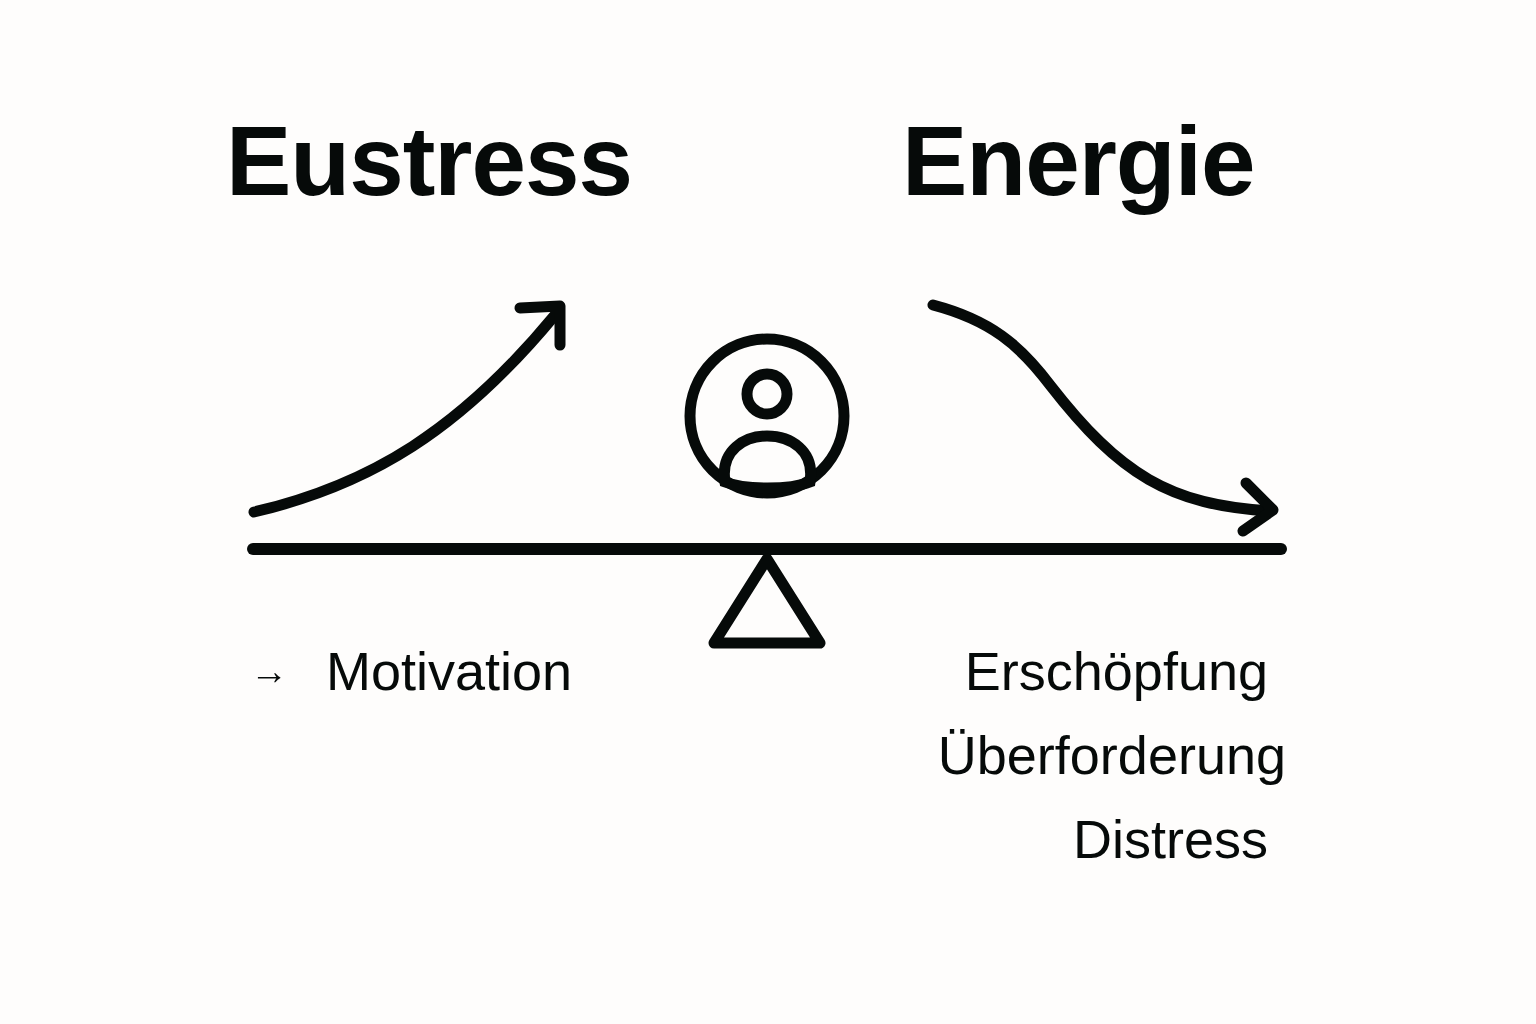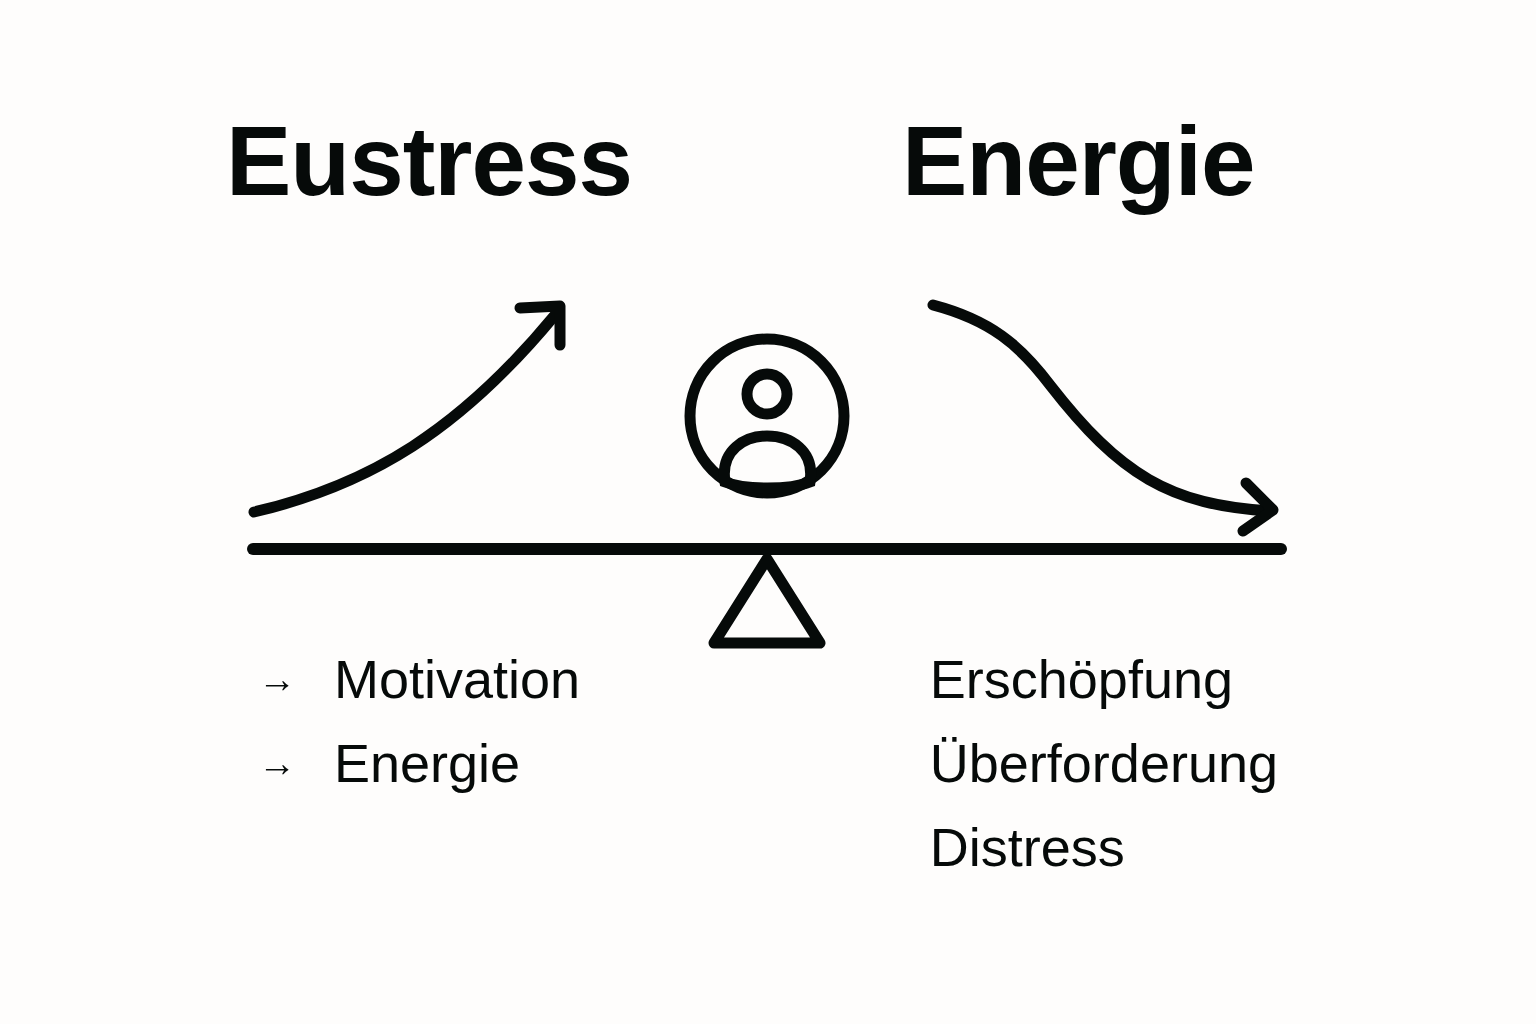--- a/index.html
+++ b/index.html
@@ -33,41 +33,42 @@
     svg.diagram {
       position: absolute;
       left: 0;
       top: 0;
       width: 1536px;
       height: 1024px;
     }
 
     .list {
       position: absolute;
-      margin: 16px;
+      margin: 8px;
       padding: 0;
       list-style: none;
     }
     .list li {
       height: 84px;
       font-size: 54px;
       line-height: 54px;
       color: #060a09;
       white-space: nowrap;
     }
     .list-left { left: 242px; top: 636px; }
     .list-left .arrow {
       display: inline-block;
       width: 76px;
       font-size: 38px;
       vertical-align: 6px;
     }
     .list-right {
       right: 246px;
       top: 636px;
+      text-align: right;
     }
   </style>
 </head>
 <body>
 
 <div class="canvas">
 
   <h1 class="title title-eustress">Eustress</h1>
   <h1 class="title title-distress">Energie</h1>
 
@@ -91,23 +92,20 @@
 
     <line x1="253" y1="549" x2="1281" y2="549" stroke="#060a09" stroke-width="12" stroke-linecap="round"></line>
 
     <path d="M767 559 L 820 643 L 714 643 Z" fill="none" stroke="#060a09" stroke-width="11" stroke-linejoin="round"></path>
   </svg>
 
   <ul class="list list-left">
     <li>
       <span class="arrow">→</span><span>Motivation</span>
     </li>
-    <li>
-      <span class="arrow">→</span><span>Energie</span>
-    </li>
   </ul>
 
   <ul class="list list-right">
     <li style="padding-right:14px;">Erschöpfung</li>
     <li style="margin-right:-4px;">Überforderung</li>
     <li style="padding-right:14px;">Distress</li>
   </ul>
 
 </div>
 

